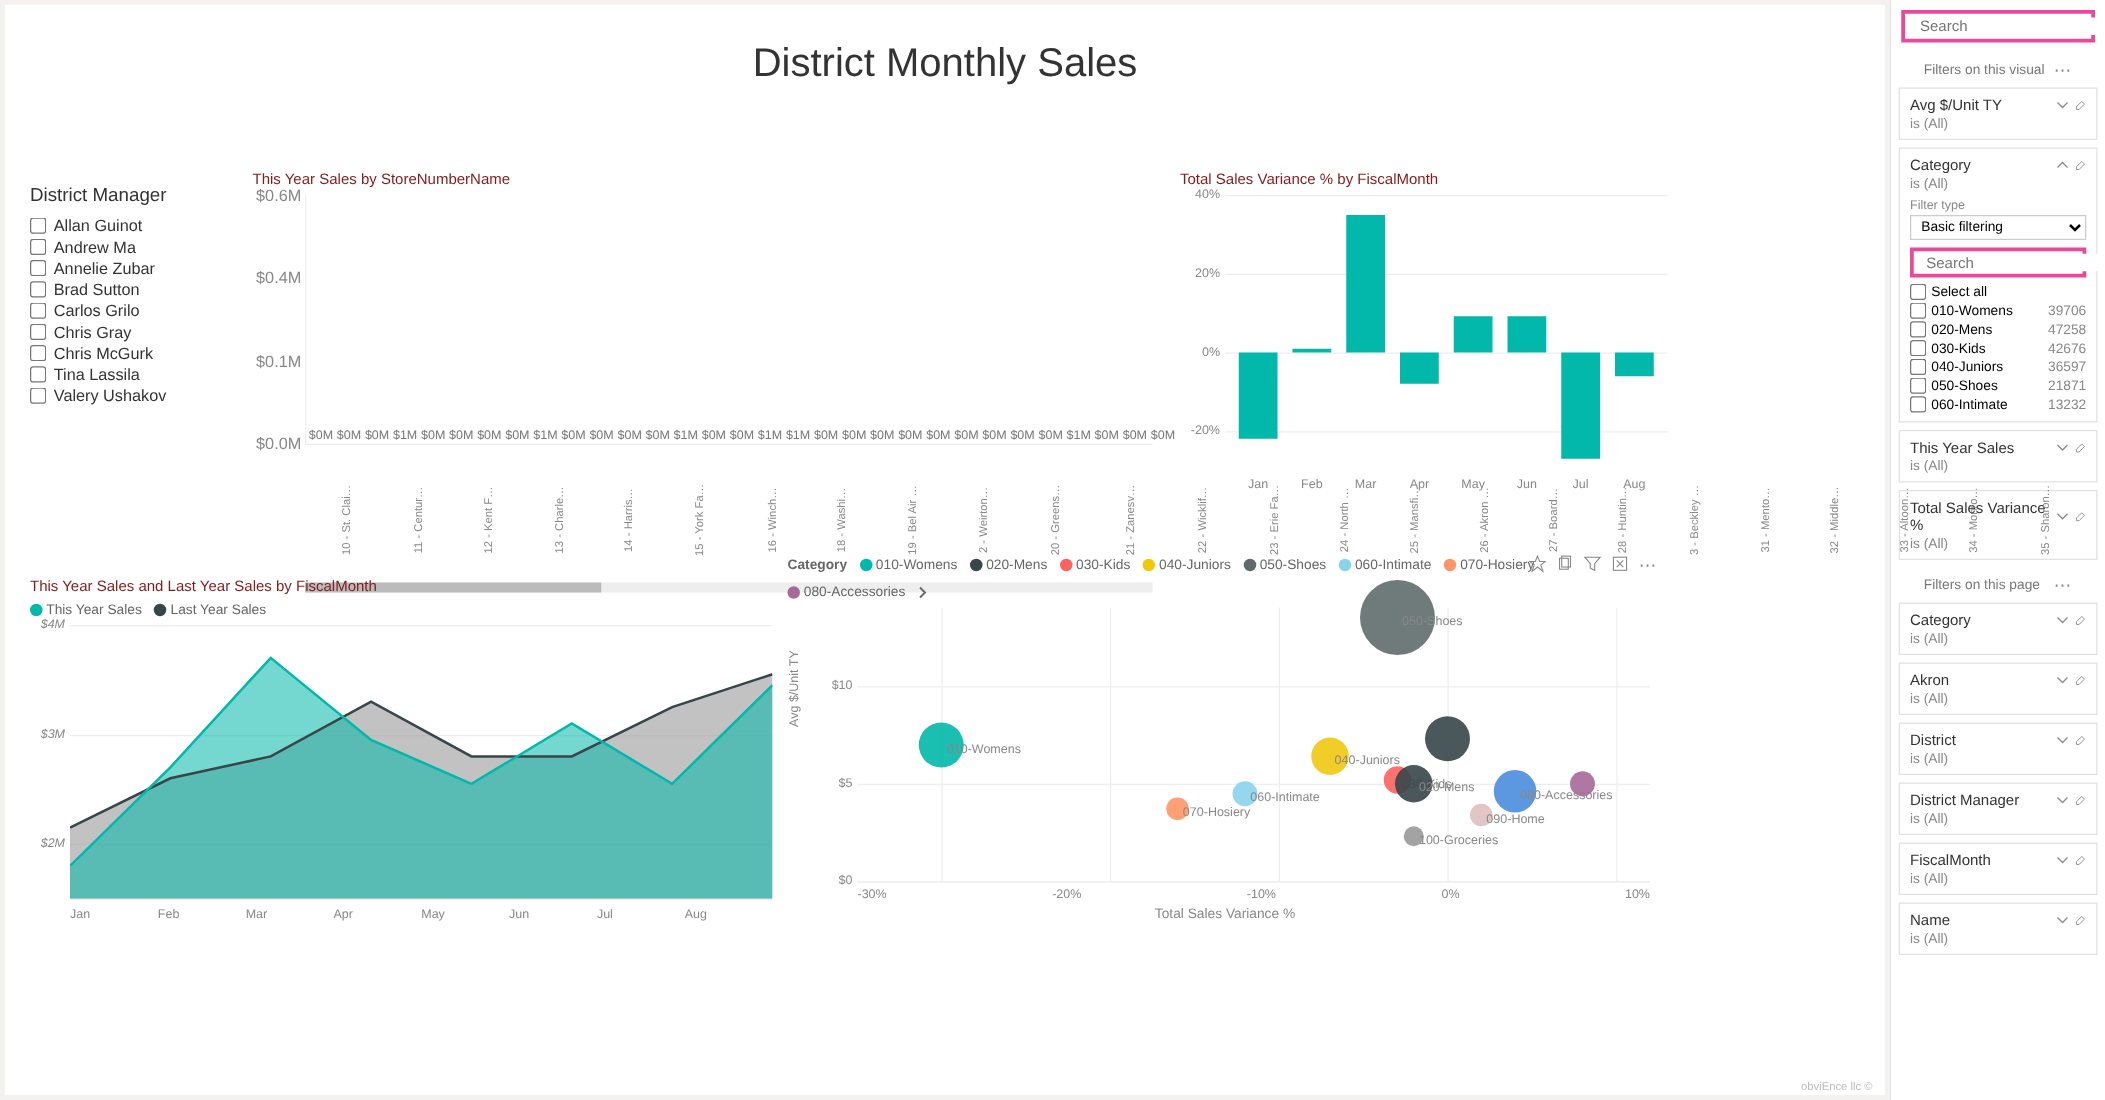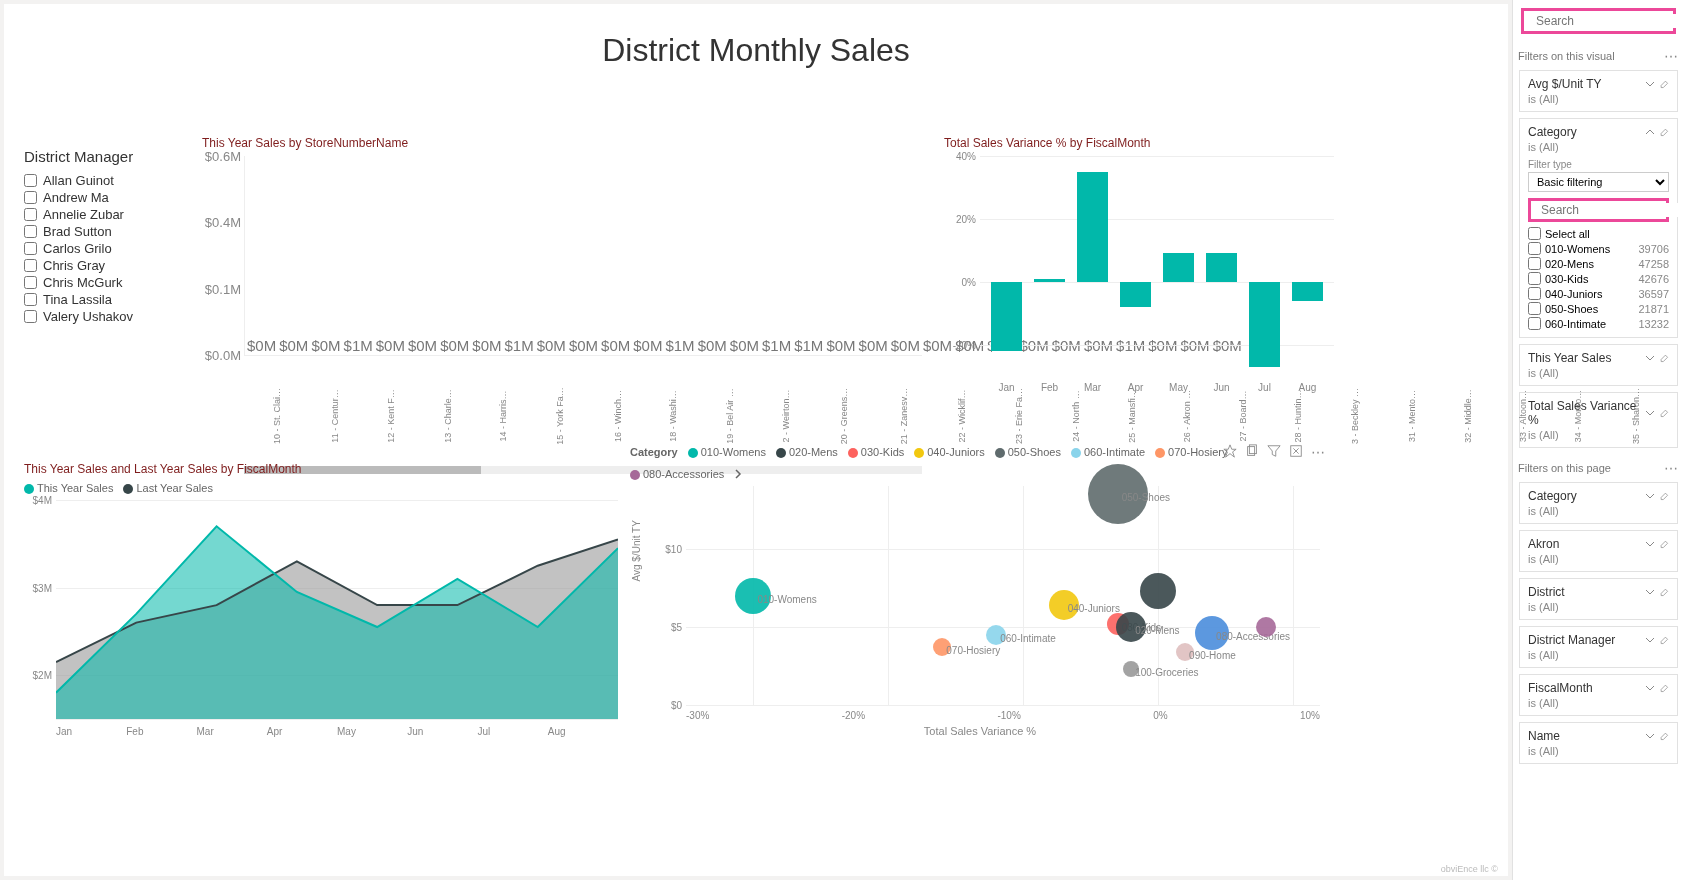--- a/index.html
+++ b/index.html
@@ -14,21 +14,21 @@
 .slicer-item { display: flex; align-items: center; font-size: 13px; color: #333; margin: 2px 0; }
 .slicer-item input { margin-right: 6px; }
 
 
 .bar1 { left: 198px; top: 132px; width: 720px; height: 300px; }
 .chart-title { font-size: 12px; color: #7f1d1d; margin-bottom: 6px; }
 .bar1-plot { position: relative; height: 200px; border-left: 1px solid #eee; border-bottom: 1px solid #eee; margin-left: 42px; }
 .bar1-yaxis { position: absolute; left: -44px; width: 40px; text-align: right; font-size: 13px; color: #888; }
 .bar1-bars { display: flex; align-items: flex-end; height: 100%; gap: 3px; padding: 0 2px; }
 .bar1-col { flex: 1; display: flex; flex-direction: column; align-items: center; }
-.bar1-lbl { font-size: 15px; color: #777; margin-bottom: 1px; }
+.bar1-lbl { font-size: 10px; color: #777; margin-bottom: 1px; }
 .bar1-bar { width: 100%; background: #01B8AA; }
 .bar1-xaxis { display: flex; margin-left: 42px; gap: 3px; }
 .bar1-xlbl { flex: 1; font-size: 9px; color: #888; transform: rotate(-90deg); transform-origin: top; white-space: nowrap; margin-top: 60px; text-align: left; }
 .scrollbar { margin-left: 42px; margin-top: 40px; height: 8px; background: #eee; position: relative; }
 .scrollbar-thumb { position: absolute; left: 0; width: 35%; height: 100%; background: #bbb; }
 
 
 .bar2 { left: 940px; top: 132px; width: 390px; height: 300px; }
 .bar2-plot { position: relative; height: 220px; margin-left: 36px; }
 .bar2-grid { position: absolute; left: 0; right: 0; height: 1px; background: #eee; }
@@ -37,21 +37,21 @@
 .bar2-col { flex: 1; display: flex; flex-direction: column; align-items: center; height: 100%; position: relative; }
 .bar2-bar { width: 85%; background: #01B8AA; position: absolute; }
 .bar2-xaxis { display: flex; margin-left: 36px; gap: 6px; padding: 0 8px; margin-top: 6px; }
 .bar2-xlbl { flex: 1; font-size: 10px; color: #888; text-align: center; }
 
 
 .area { left: 20px; top: 458px; width: 594px; height: 306px; }
 .area-legend { display: flex; gap: 10px; font-size: 11px; color: #666; margin: 4px 0 6px; }
 .legdot { width: 10px; height: 10px; border-radius: 50%; display: inline-block; margin-right: 3px; vertical-align: middle; }
 .area-plot { position: relative; height: 220px; margin-left: 32px; border-bottom: 1px solid #eee; }
-.area-ylbl { position: absolute; left: -34px; width: 30px; text-align: right; font-size: 10px; color: #888; transform: translateY(-50%); }
+.area-ylbl { position: absolute; left: -34px; width: 30px; text-align: right; font-size: 10px; color: #888; transform: translateY(-50%); font-style: italic; }
 .area-grid { position: absolute; left: 0; right: 0; height: 1px; background: #eee; }
 .area-svg { position: absolute; left: 0; top: 0; width: 100%; height: 100%; }
 .area-xaxis { display: flex; margin-left: 32px; margin-top: 6px; }
 .area-xlbl { flex: 1; font-size: 10px; color: #888; }
 
 
 .scatter { left: 626px; top: 438px; width: 700px; height: 326px; }
 .scatter-toolbar { position: absolute; right: 4px; top: 2px; display: flex; gap: 8px; color: #888; }
 .scatter-toolbar svg { width: 14px; height: 14px; }
 .scatter-legend { display: flex; gap: 10px; font-size: 11px; color: #666; margin: 4px 0 6px; align-items: center; flex-wrap: wrap; }
@@ -65,21 +65,21 @@
 .sc-xaxis { display: flex; margin-left: 56px; margin-right: 10px; justify-content: space-between; font-size: 10px; color: #888; margin-top: 4px; }
 .sc-xtitle { text-align: center; font-size: 11px; color: #888; margin-top: 4px; }
 .attribution { position: absolute; right: 10px; bottom: 2px; font-size: 9px; color: #bbb; }
 
 
 .filters { width: 172px; background: #fff; border-left: 1px solid #e1e1e1; font-size: 12px; overflow-y: auto; }
 .filters-header { display: flex; align-items: center; padding: 10px 10px; font-size: 14px; color: #333; border-bottom: 1px solid #eee; }
 .filters-header span { flex: 1; margin-left: 6px; }
 .search-box { display: flex; align-items: center; border: 3px solid #ec4899; margin: 8px; padding: 3px 6px; font-size: 12px; color: #888; }
 .search-box input { border: none; outline: none; font-size: 12px; flex: 1; margin-left: 6px; }
-.section-hd { padding: 6px 5px; font-size: 11px; color: #777; display: flex; justify-content: space-between; align-items: center; }
+.section-hd { padding: 6px 26px; font-size: 11px; color: #777; display: flex; justify-content: space-between; align-items: center; }
 .filter-card { border: 1px solid #e1e1e1; margin: 0 6px 6px; padding: 6px 8px; }
 .fc-head { display: flex; align-items: center; }
 .fc-name { flex: 1; font-size: 12px; color: #333; }
 .fc-sub { font-size: 11px; color: #888; margin-top: 2px; }
 .fc-icons { display: flex; gap: 4px; color: #888; }
 .fc-icons svg { width: 10px; height: 10px; }
 .fc-body { margin-top: 6px; }
 .fc-label { font-size: 10px; color: #888; margin-bottom: 2px; }
 .fc-select { width: 100%; border: 1px solid #ccc; font-size: 11px; padding: 2px 4px; background: #fff; }
 .fc-list { max-height: 120px; overflow-y: auto; margin-top: 4px; }

